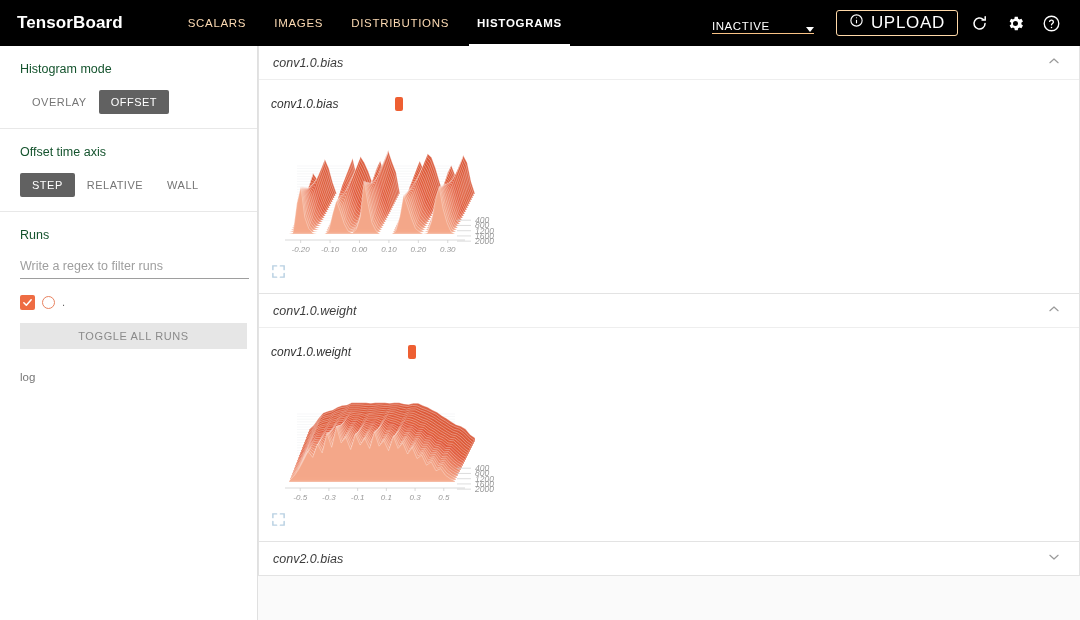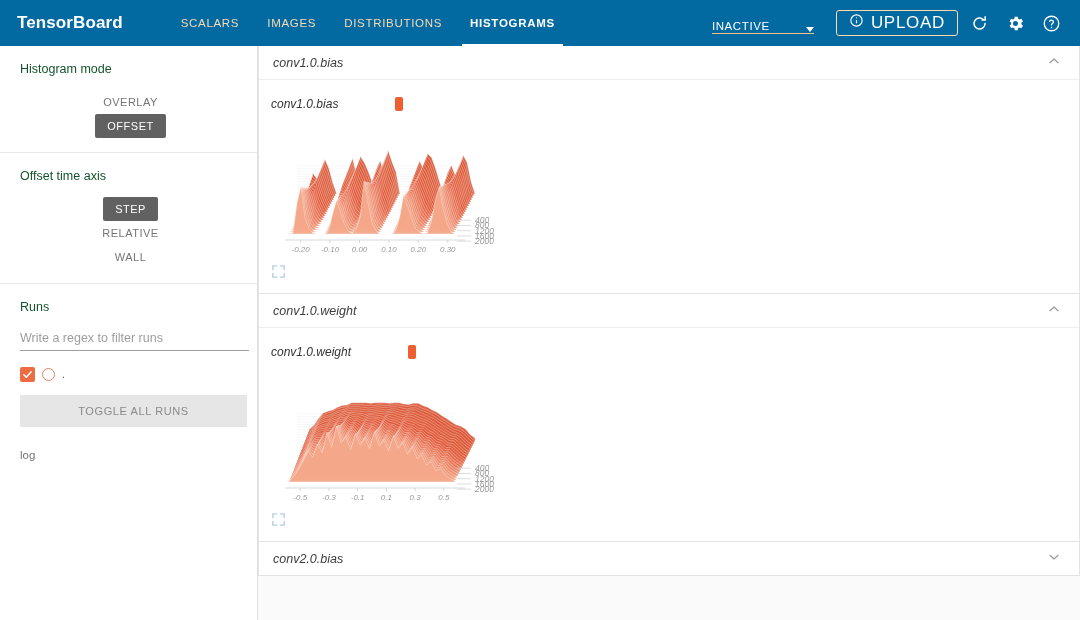--- a/index.html
+++ b/index.html
@@ -5,21 +5,21 @@
   * { box-sizing: border-box; margin: 0; padding: 0; }
   html, body {
     width: 1080px; height: 620px;
     font-family: "Liberation Sans", sans-serif;
     background: #fff; overflow: hidden;
   }
 
   
   .appbar {
     position: absolute; top: 0; left: 0; width: 1080px; height: 46px;
-    background: #0369a1; display: flex; align-items: center;
+    background: #000000; display: flex; align-items: center; gap: 7px;
   }
   .brand {
     color: #fff; font-size: 17px; font-weight: bold;
     margin-left: 17px; letter-spacing: .1px;
   }
   .tabs { display: flex; align-items: flex-end; height: 46px; margin-left: 44px; }
   .tab {
     color: #fbd9b2; font-size: 11.5px; letter-spacing: .7px;
     padding: 0 14px; height: 46px; line-height: 46px;
     position: relative; cursor: pointer; white-space: nowrap;
@@ -59,21 +59,21 @@
 
   
   .sidebar {
     position: absolute; top: 46px; left: 0; width: 258px; height: 574px;
     background: #fff; border-right: 1px solid #e0e0e0;
     padding: 0; overflow: hidden;
   }
   .sec { padding: 16px 16px 14px 20px; border-bottom: 1px solid #e8e8e8; }
   .sec.last { border-bottom: none; }
   .sec-title { font-size: 12.5px; color: #14532d; margin-bottom: 14px; }
-  .btn-row { display: flex; align-items: center; gap: 0; flex-direction: column; }
+  .btn-row { display: flex; align-items: center; gap: 0; }
   .tbtn {
     font-size: 11px; letter-spacing: .5px; color: #757575;
     padding: 6px 12px; border-radius: 2px; cursor: pointer; background: transparent;
     border: none; font-family: inherit;
   }
   .tbtn.on { background: #616161; color: #fff; }
   .regex-input {
     width: 229px; border: none; border-bottom: 1px solid #9e9e9e;
     font-size: 12.5px; color: #757575; padding: 3px 0 5px 0;
     outline: none; background: transparent; font-family: inherit;
@@ -85,21 +85,21 @@
     width: 15px; height: 15px; border-radius: 2px; background: #ee6c43;
     display: flex; align-items: center; justify-content: center; cursor: pointer;
   }
   .cbx svg { display: block; }
   .run-circle {
     width: 13px; height: 13px; border-radius: 50%;
     border: 1.5px solid #e8825f; background: #fff;
   }
   .run-label { font-size: 11px; color: #666; }
   .toggle-all {
-    margin-top: 12px; width: 227px; height: 32px; background: #e6e6e6;
+    margin-top: 12px; width: 227px; height: 26px; background: #e6e6e6;
     color: #8a8a8a; font-size: 11px; letter-spacing: .6px;
     display: flex; align-items: center; justify-content: center;
     cursor: pointer; border: none; font-family: inherit; text-align: center;
   }
   .log-text { margin-top: 22px; font-size: 11.5px; color: #777; }
 
   
   .main {
     position: absolute; top: 46px; left: 258px; width: 822px; height: 574px;
     background: #fafafa; overflow: hidden;

